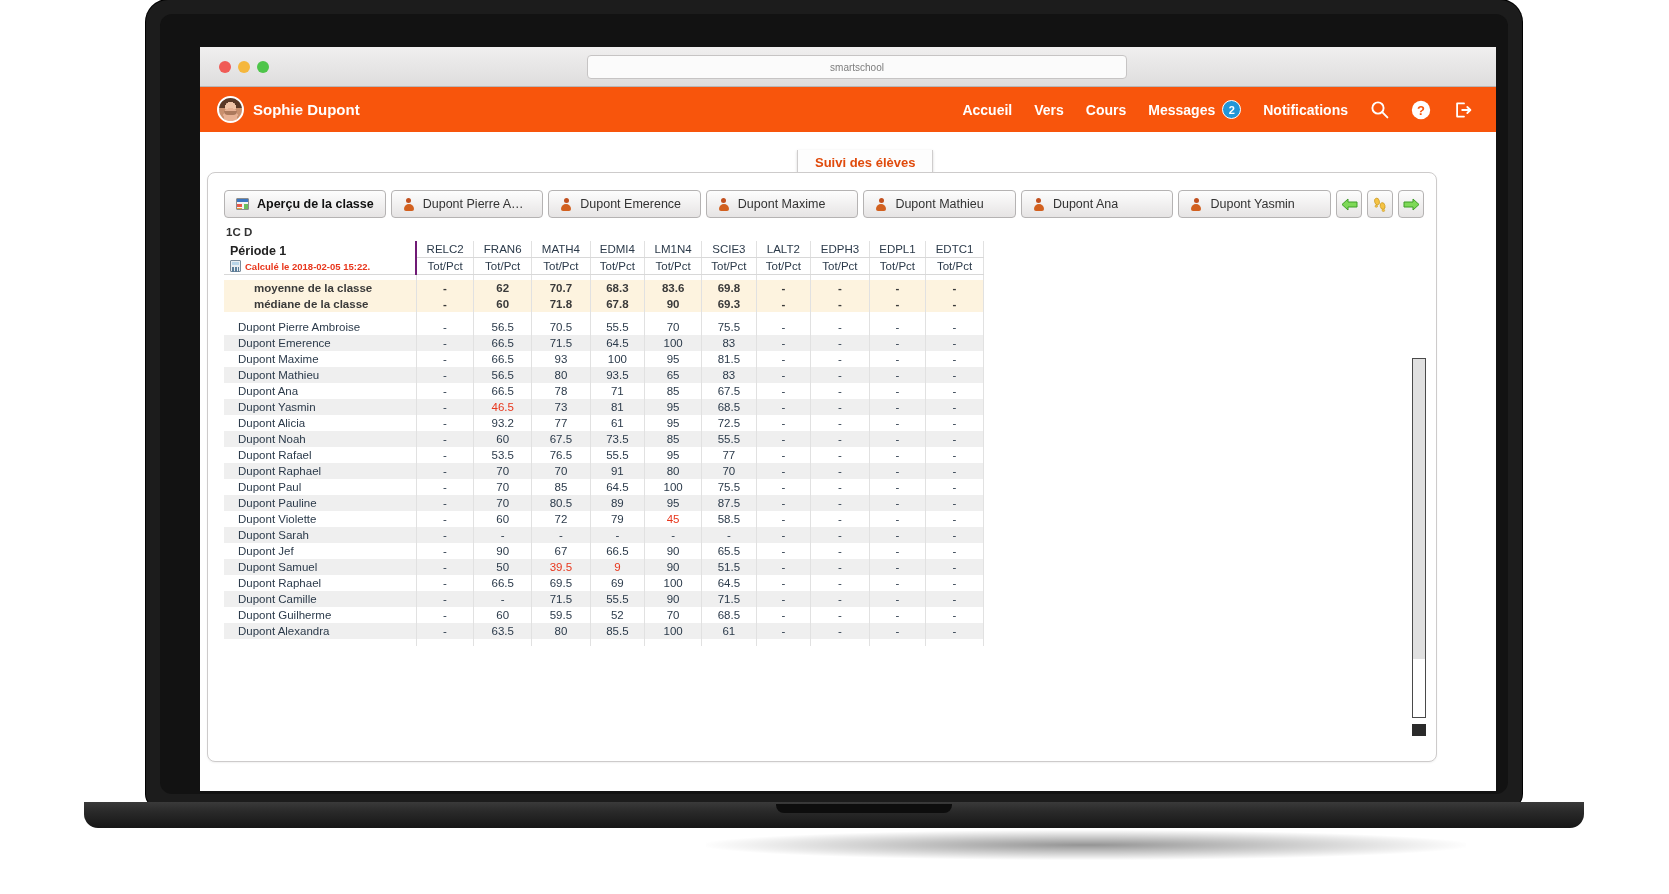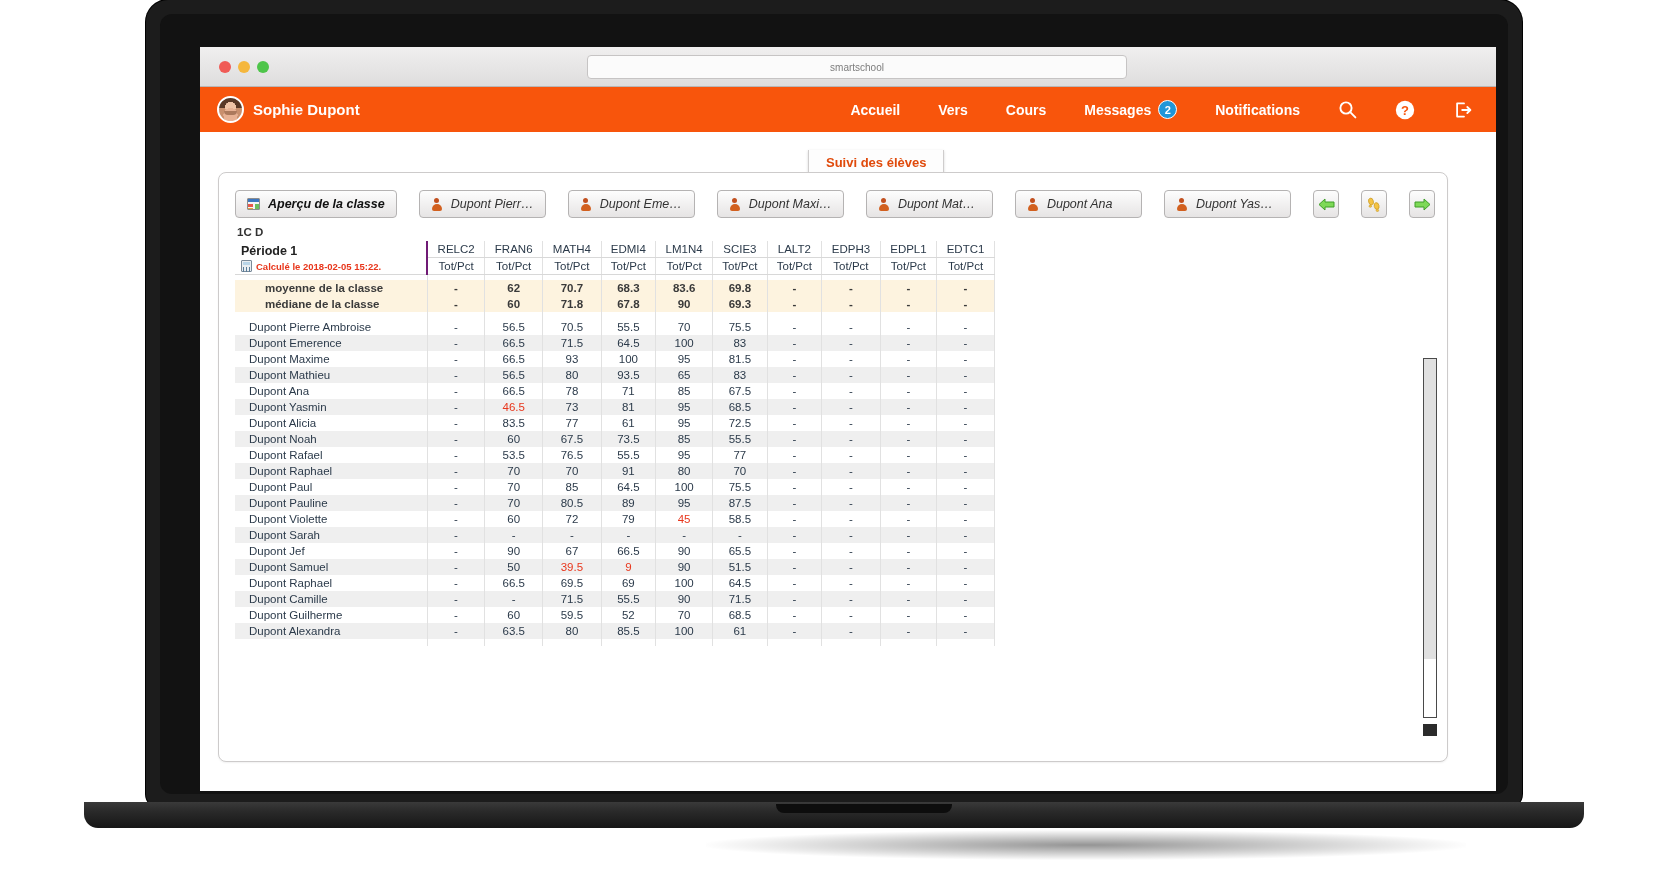--- a/index.html
+++ b/index.html
@@ -77,37 +77,37 @@
       radial-gradient(circle at 50% 74%, #e8b193 0 34%, rgba(232,177,147,0) 35%),
       radial-gradient(circle at 50% 40%, #f0c3a6 0 30%, rgba(240,195,166,0) 31%),
       linear-gradient(#5a3826 0 42%, #c98f6d 42% 100%);
     position:relative; overflow:hidden; flex:none;
   }
   .avatar:after{
     content:""; position:absolute; left:5px; top:13px; width:13px; height:4px;
     border-radius:0 0 8px 8px; background:#7a4a30; opacity:.55;
   }
   .user-name { color:#fff; font-size:15px; font-weight:bold; }
-  .nav-right { margin-left:auto; display:flex; align-items:center; gap:16px; margin-right:12px; }
+  .nav-right { margin-left:auto; display:flex; align-items:center; gap:0px; margin-right:12px; }
   .nav-item {
     color:#fff; font-size:14px; font-weight:bold; padding:0 11px;
     display:flex; align-items:center; gap:7px; white-space:nowrap;
     text-decoration:none; cursor:pointer;
   }
   .badge {
     background:#2196d8; color:#fff; border-radius:50%;
     width:19px; height:19px; font-size:11px; font-weight:bold;
     display:flex; align-items:center; justify-content:center;
     border:1.5px solid #fff;
   }
   .nav-icon { padding:0 11px; display:flex; align-items:center; cursor:pointer; }
 
   
   .page-body {
-    position:absolute; left:11px; top:85px; width:1296px; height:659px;
+    position:absolute; left:0; top:85px; width:1296px; height:659px;
     background:#ffffff;
   }
   .pill-tab {
     position:absolute; left:597px; top:18px;
     background:#fdfdfd;
     border:1px solid #cfcdcd; border-top:none;
     border-radius:0 0 5px 5px;
     padding:5px 17px 6px 17px;
     font-size:13px; font-weight:bold; color:#e04a0b;
     box-shadow:0 1px 3px rgba(0,0,0,0.16);
@@ -117,21 +117,21 @@
     position:absolute; left:7px; top:40px; width:1230px; height:590px;
     background:#fff;
     border:1px solid #cdcbcb;
     border-radius:8px;
     box-shadow:0 1px 2px rgba(0,0,0,0.06);
   }
 
   
   .tabstrip {
     position:absolute; left:16px; top:17px; right:12px; height:28px;
-    display:flex; align-items:stretch; gap:22px;font-style:italic;
+    display:flex; align-items:stretch; gap:5px;
   }
   .tab {
     background:linear-gradient(#fdfdfd 0%, #e6e4e4 100%);
     border:1px solid #b5b3b3; border-radius:4px;
     display:flex; align-items:center; gap:8px;
     padding:0 11px; font-size:12.5px; color:#333;
     white-space:nowrap; cursor:pointer;
   }
   .tab.active { font-weight:bold; color:#111; }
   .tab.student { flex:1 1 0; min-width:0; }
@@ -510,21 +510,21 @@
                       <td>95</td>
                       <td>68.5</td>
                       <td>-</td>
                       <td>-</td>
                       <td>-</td>
                       <td>-</td>
                     </tr>
                     <tr class="">
                       <td class="name">Dupont Alicia</td>
                       <td>-</td>
-                      <td>83.5</td>
+                      <td>93.2</td>
                       <td>77</td>
                       <td>61</td>
                       <td>95</td>
                       <td>72.5</td>
                       <td>-</td>
                       <td>-</td>
                       <td>-</td>
                       <td>-</td>
                     </tr>
                     <tr class="alt">

